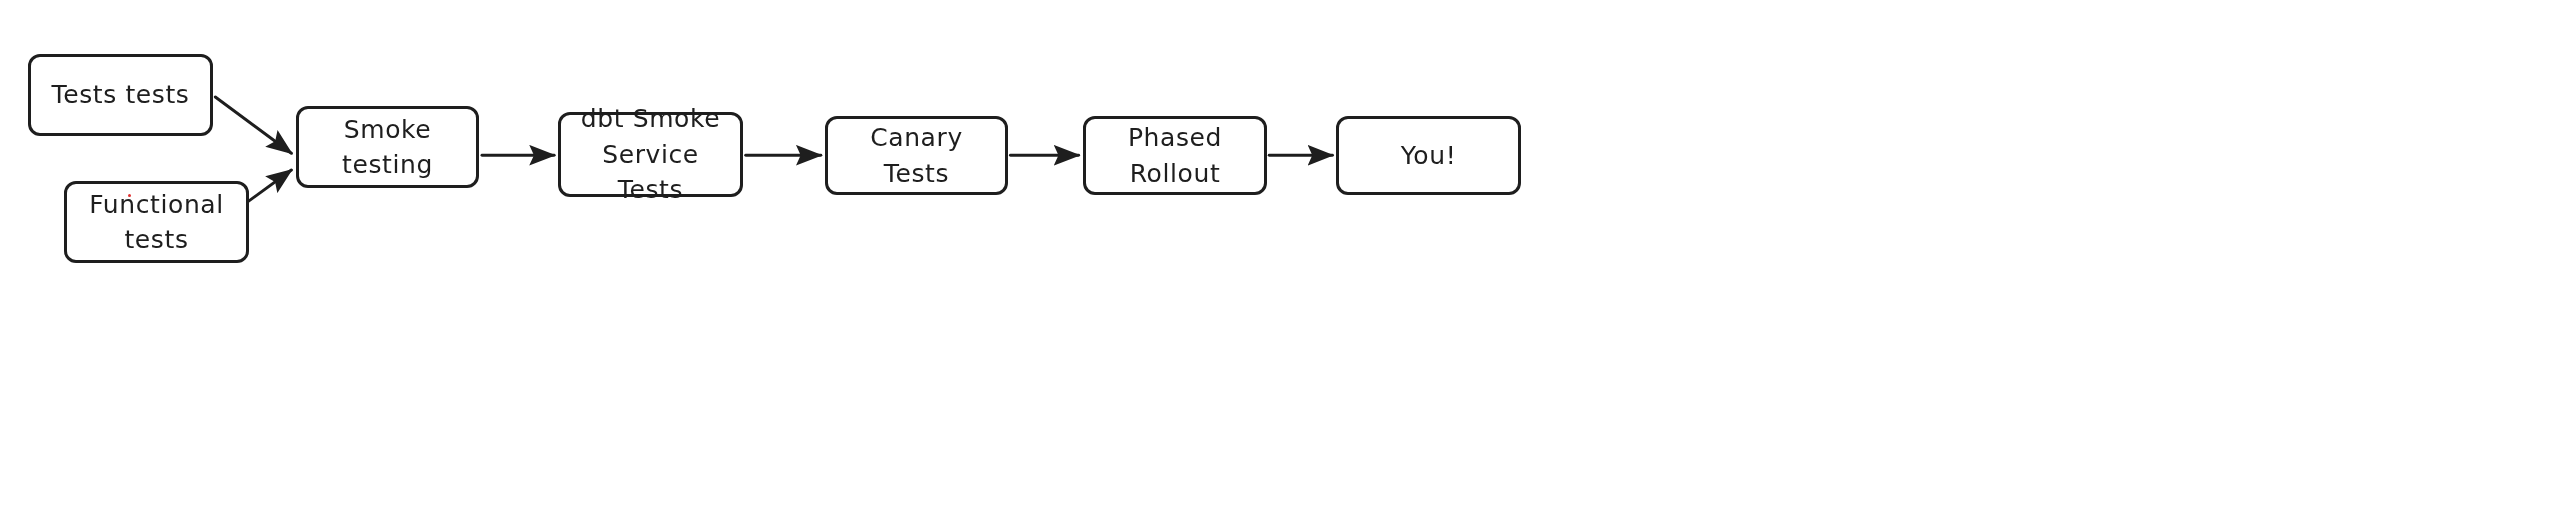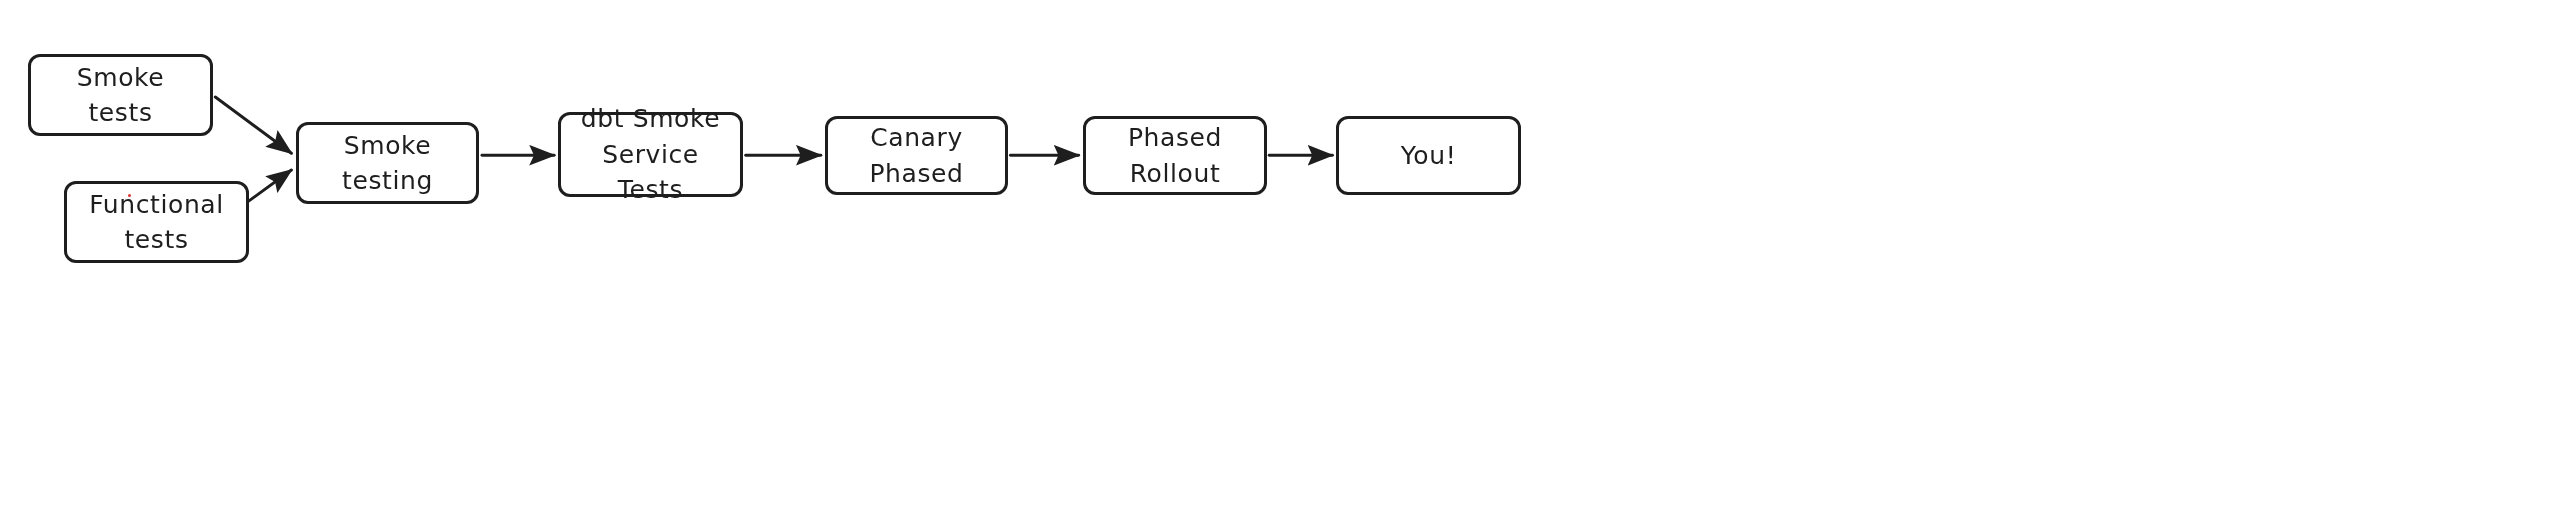--- a/index.html
+++ b/index.html
@@ -75,38 +75,38 @@
     <path d="M 488 157 L 561 157" fill="none" stroke="#1e1e1e" stroke-width="3" stroke-linecap="round" marker-end="url(#arrowhead)"></path>
 
     <path d="M 755 157 L 831 157" fill="none" stroke="#1e1e1e" stroke-width="3" stroke-linecap="round" marker-end="url(#arrowhead)"></path>
 
     <path d="M 1023 157 L 1092 157" fill="none" stroke="#1e1e1e" stroke-width="3" stroke-linecap="round" marker-end="url(#arrowhead)"></path>
 
     <path d="M 1285 157 L 1349 157" fill="none" stroke="#1e1e1e" stroke-width="3" stroke-linecap="round" marker-end="url(#arrowhead)"></path>
   </svg>
 
   <div class="node" id="node-0" style="left: 28px; top: 54px; width: 185px; height: 82px; border-color: rgb(30, 30, 30);">
-    <span class="node-label" style="color: rgb(30, 30, 30);">Smoke tests</span>
+    <span class="node-label" style="color: rgb(30, 30, 30);">Tests tests</span>
   </div>
 
   <div class="node" id="node-1" style="left: 28px; top: 181px; width: 185px; height: 82px; border-color: rgb(30, 30, 30); margin-left: 36px;">
     <span class="node-label" style="color: rgb(30, 30, 30);">Functional tests</span>
   </div>
 
-  <div class="node" id="node-2" style="left: 296px; top: 122px; width: 183px; height: 82px; border-color: rgb(30, 30, 30);">
+  <div class="node" id="node-2" style="left: 296px; top: 106px; width: 183px; height: 82px; border-color: rgb(30, 30, 30);">
     <span class="node-label" style="color: rgb(30, 30, 30);">Smoke testing</span>
   </div>
 
   <div class="node" id="node-3" style="left: 558px; top: 112px; width: 185px; height: 85px; border-color: rgb(30, 30, 30);">
     <span class="node-label" style="color: rgb(30, 30, 30);">dbt Smoke
 Service Tests</span>
   </div>
 
   <div class="node" id="node-4" style="left: 825px; top: 116px; width: 183px; height: 79px; border-color: rgb(30, 30, 30);">
-    <span class="node-label" style="color: rgb(30, 30, 30);">Canary Phased</span>
+    <span class="node-label" style="color: rgb(30, 30, 30);">Canary Tests</span>
   </div>
 
   <div class="node" id="node-5" style="left: 1083px; top: 116px; width: 184px; height: 79px; border-color: rgb(30, 30, 30);">
     <span class="node-label" style="color: rgb(30, 30, 30);">Phased Rollout</span>
   </div>
 
   <div class="node" id="node-6" style="left: 1336px; top: 116px; width: 185px; height: 79px; border-color: rgb(30, 30, 30);">
     <span class="node-label" style="color: rgb(30, 30, 30);">You!</span>
   </div>
 

